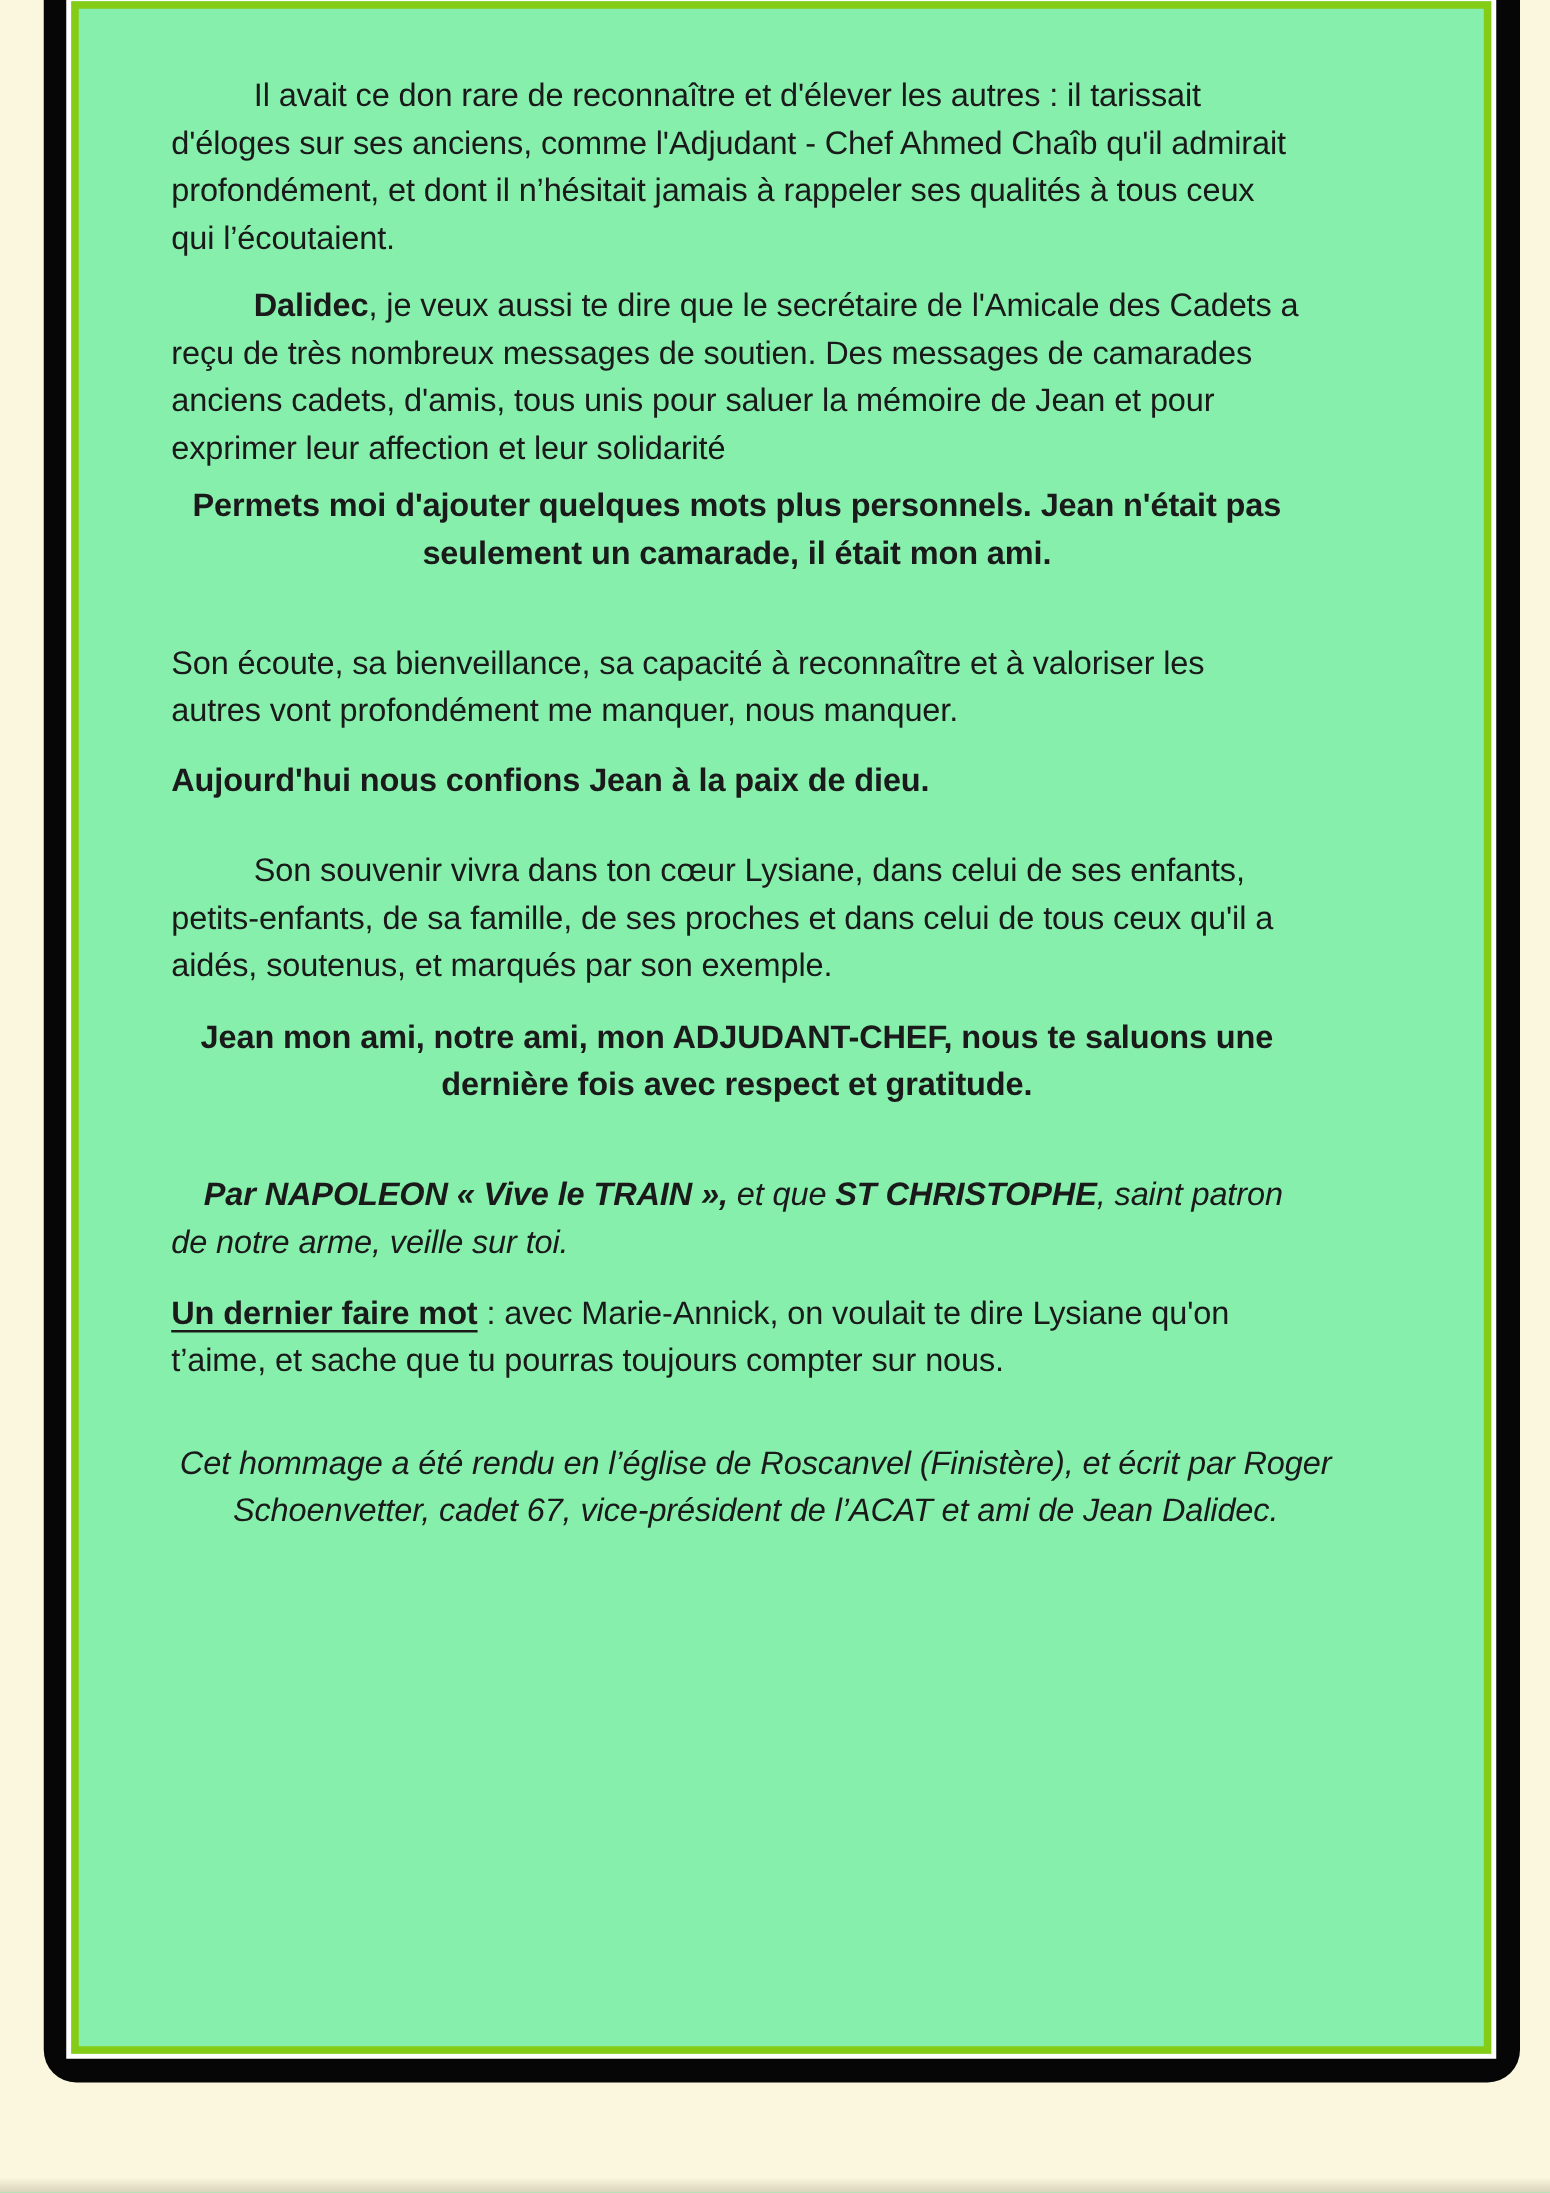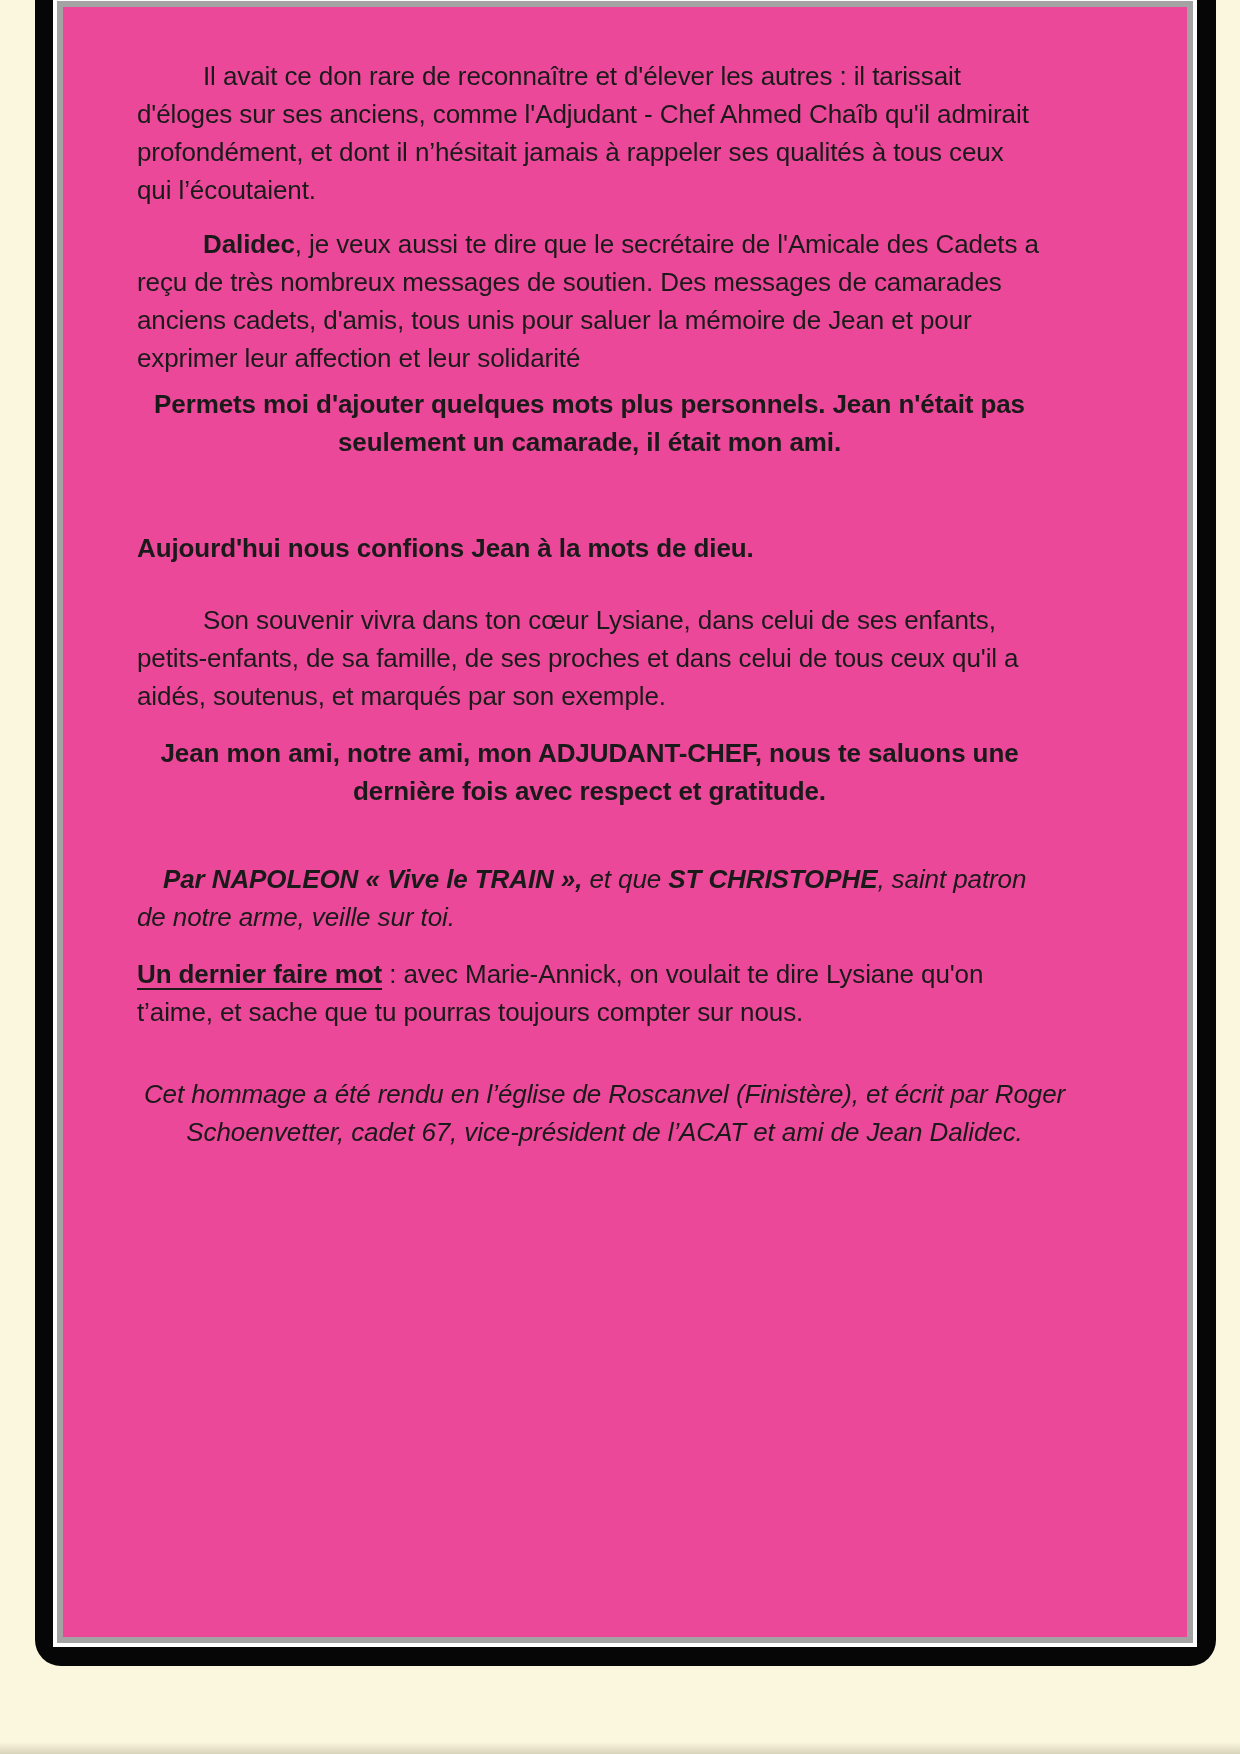--- a/index.html
+++ b/index.html
@@ -27,22 +27,22 @@
     position: absolute;
     left: 18px;
     right: 19px;
     top: 47px;
     bottom: 19px;
     background: #ffffff;
   }
   .paper {
     position: absolute;
     inset: 4px;
-    border: 6px solid #a3a3a3;
-    background: #ec4899;
+    border: 6px solid #84cc16;
+    background: #86efac;
   }
   .content {
     position: absolute;
     inset: 0;
     padding: 50px 145px 0 74px;
     color: #1a1a1a;
     font-size: 26px;
     line-height: 38px;
     letter-spacing: -0.1px;
   }
@@ -92,23 +92,23 @@
   <div class="frame-gap">
     <div class="paper">
       <div class="content">
 
         <p class="para indent p1"><span>Il avait ce don rare de reconnaître et d'élever les autres : il tarissait d'éloges sur ses anciens, comme l'Adjudant - Chef Ahmed Chaîb qu'il admirait profondément, et dont il n’hésitait jamais à rappeler ses qualités à tous ceux qui l’écoutaient.</span></p>
 
         <p class="para indent p2"><span class="b">Dalidec</span><span>, je veux aussi te dire que le secrétaire de l'Amicale des Cadets a reçu de très nombreux messages de soutien. Des messages de camarades anciens cadets, d'amis, tous unis pour saluer la mémoire de Jean et pour exprimer leur affection et leur solidarité</span><br></p>
 
         <p class="para bold-para p3"><span>Permets moi d'ajouter quelques mots plus personnels. Jean n'était pas seulement un camarade, il était mon ami.</span></p>
 
-        <p class="para indent p4"><br></p>
+        <p class="para indent p4"><br><span>Son écoute, sa bienveillance, sa capacité à reconnaître et à valoriser les autres vont profondément me manquer, nous manquer.</span></p>
 
-        <p class="para bold-para p5"><span>Aujourd'hui nous confions Jean à la mots de dieu.</span></p>
+        <p class="para bold-para p5"><span>Aujourd'hui nous confions Jean à la paix de dieu.</span></p>
 
         <p class="para indent p6"><span>Son souvenir vivra dans ton cœur Lysiane, dans celui de ses enfants, petits-enfants, de sa famille, de ses proches et dans celui de tous ceux qu'il a aidés, soutenus, et marqués par son exemple.</span></p>
 
         <p class="para bold-para p7"><span>Jean mon ami, notre ami, mon ADJUDANT-CHEF, nous te saluons une dernière fois avec respect et gratitude.</span></p>
 
         <p class="para italic-para indent-sm p8"><span class="b">Par NAPOLEON « Vive le TRAIN », </span><span>et que </span><span class="b">ST CHRISTOPHE</span><span>, saint patron de notre arme, veille sur toi.</span></p>
 
         <p class="para p9"><span class="b u">Un dernier faire mot</span><span> : avec Marie-Annick, on voulait te dire Lysiane qu'on t’aime, et sache que tu pourras toujours compter sur nous.</span></p>
 
         <p class="para p10"><span>Cet hommage a été rendu en l’église de Roscanvel (Finistère), et écrit par Roger Schoenvetter, cadet 67, vice-président de l’ACAT et ami de Jean Dalidec.</span></p>

